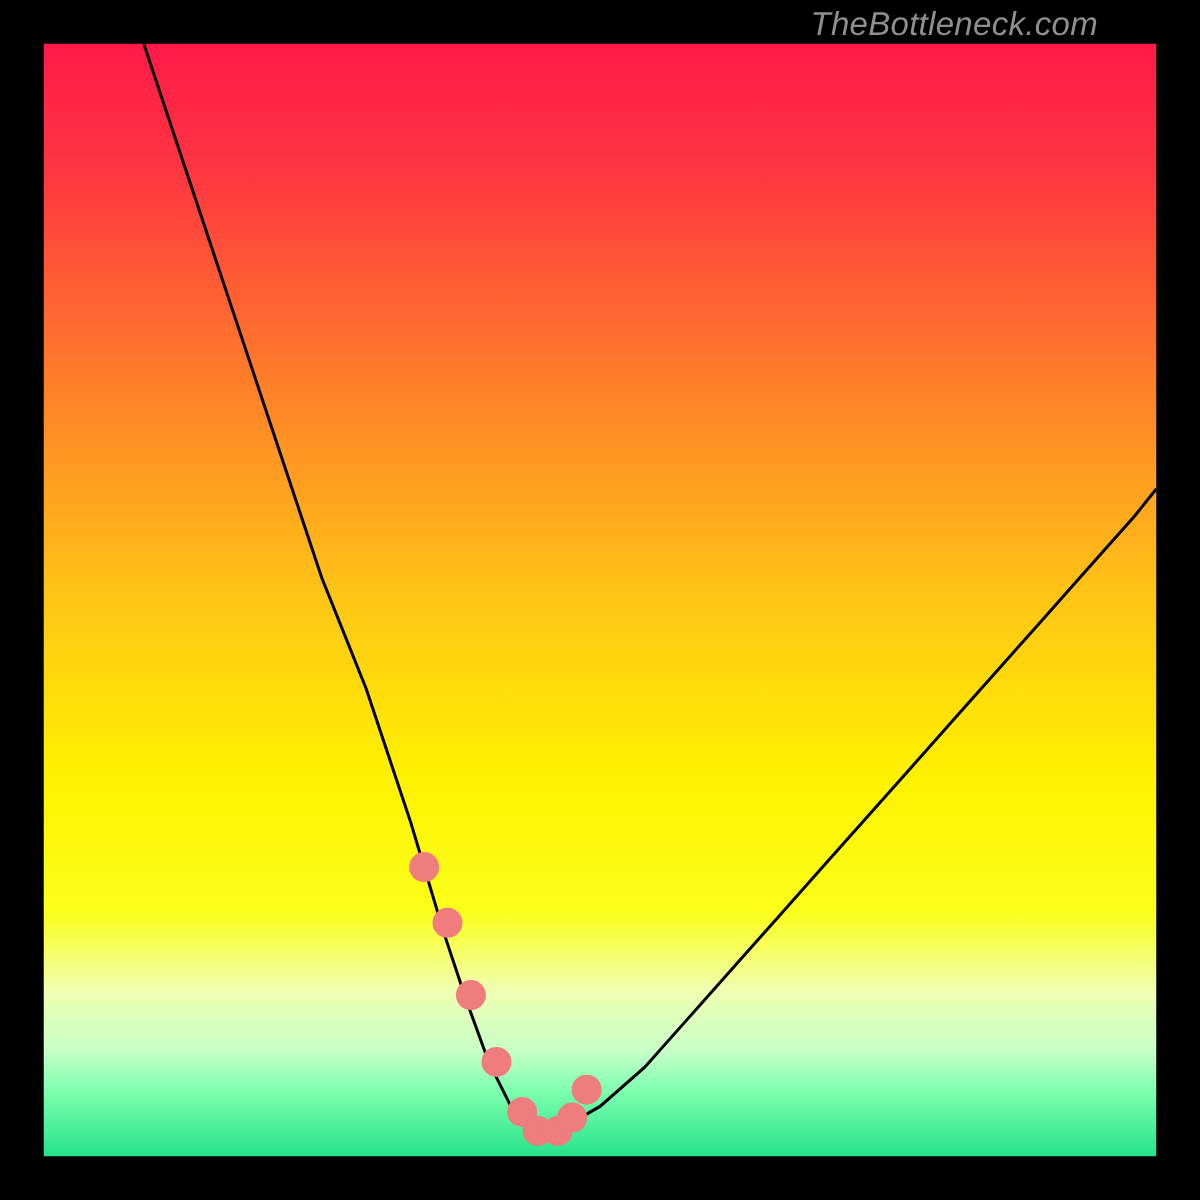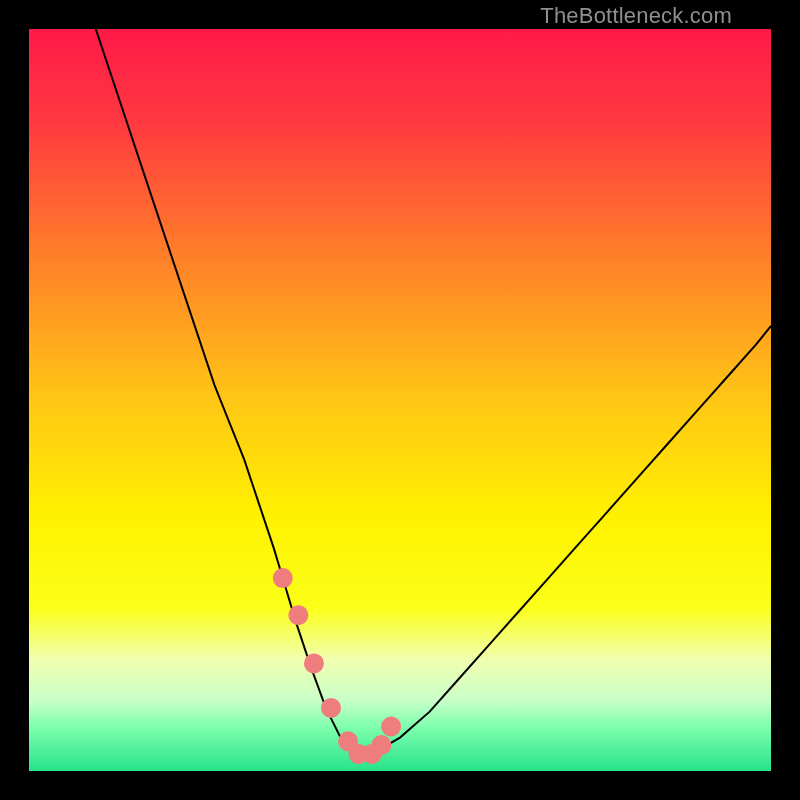--- a/index.html
+++ b/index.html
@@ -10,20 +10,21 @@
     background: #000;
     overflow: hidden;
   }
   .frame {
     position: absolute;
     left: 0;
     top: 0;
     width: 744px;
     height: 800px;
     background: #000;
+    font-style: italic;
   }
   .plot {
     position: absolute;
     left: 29px;
     top: 29px;
     width: 742px;
     height: 742px;
   }
   .plot svg {
     display: block;

